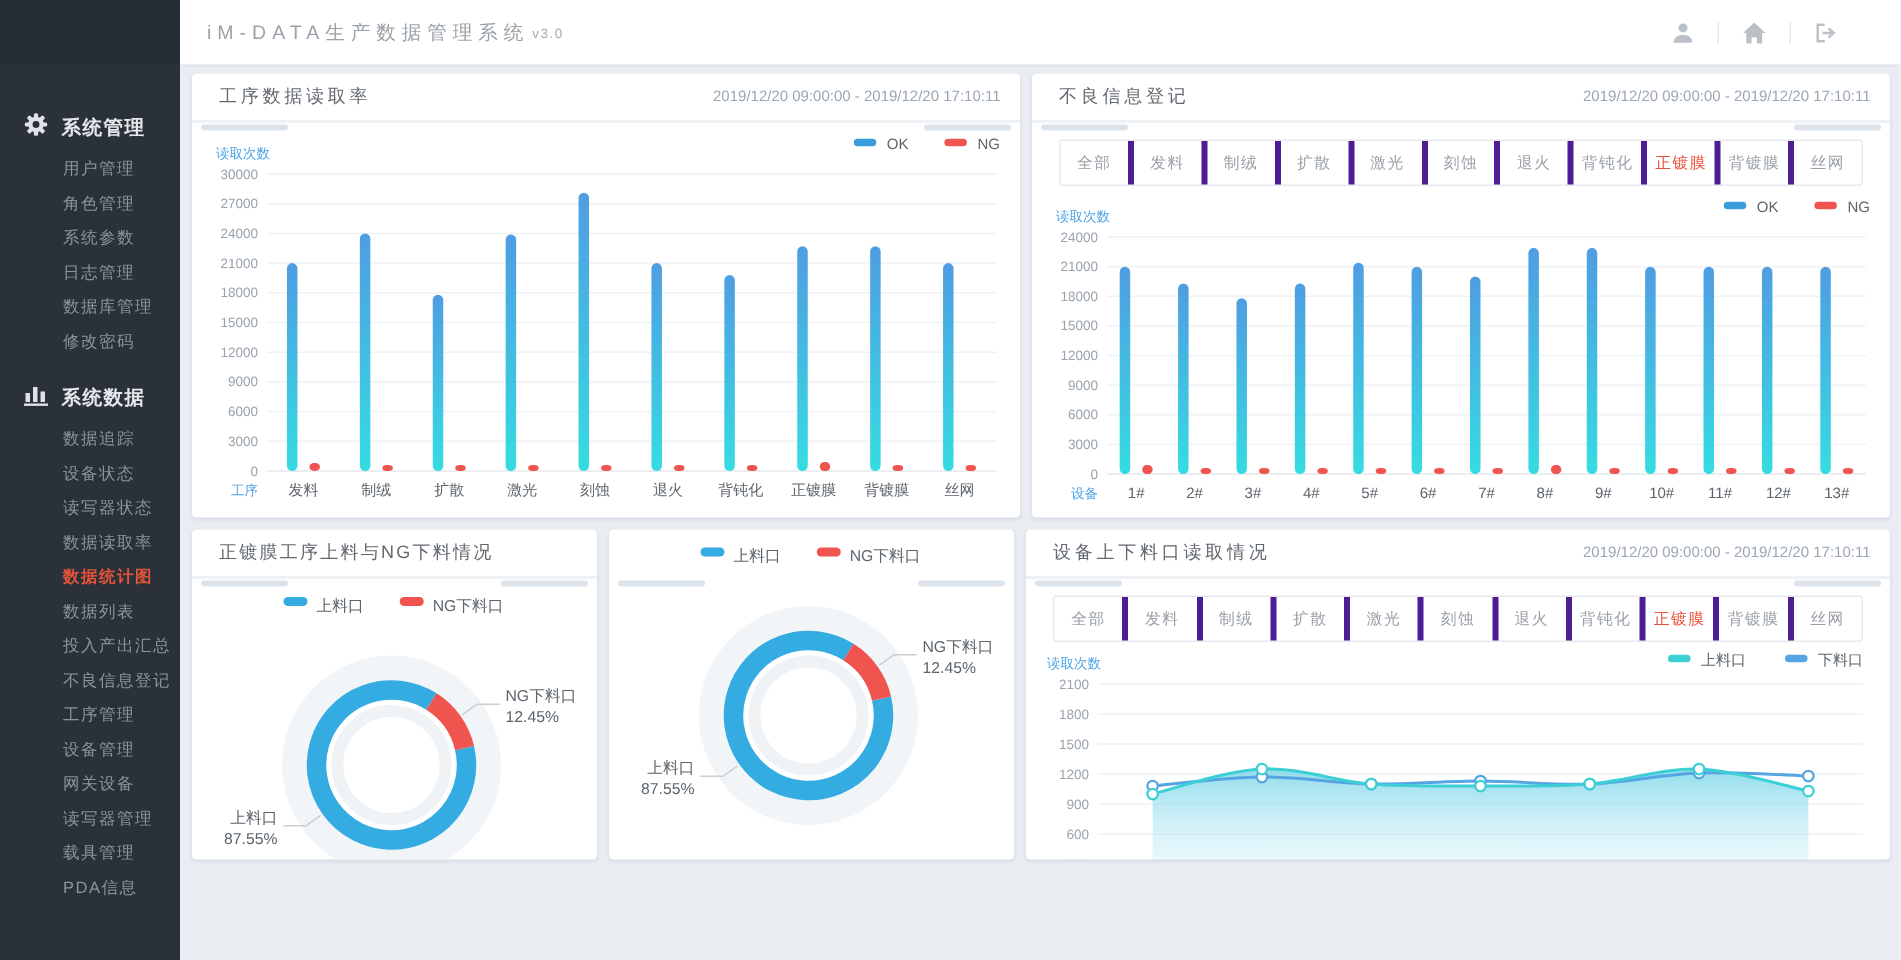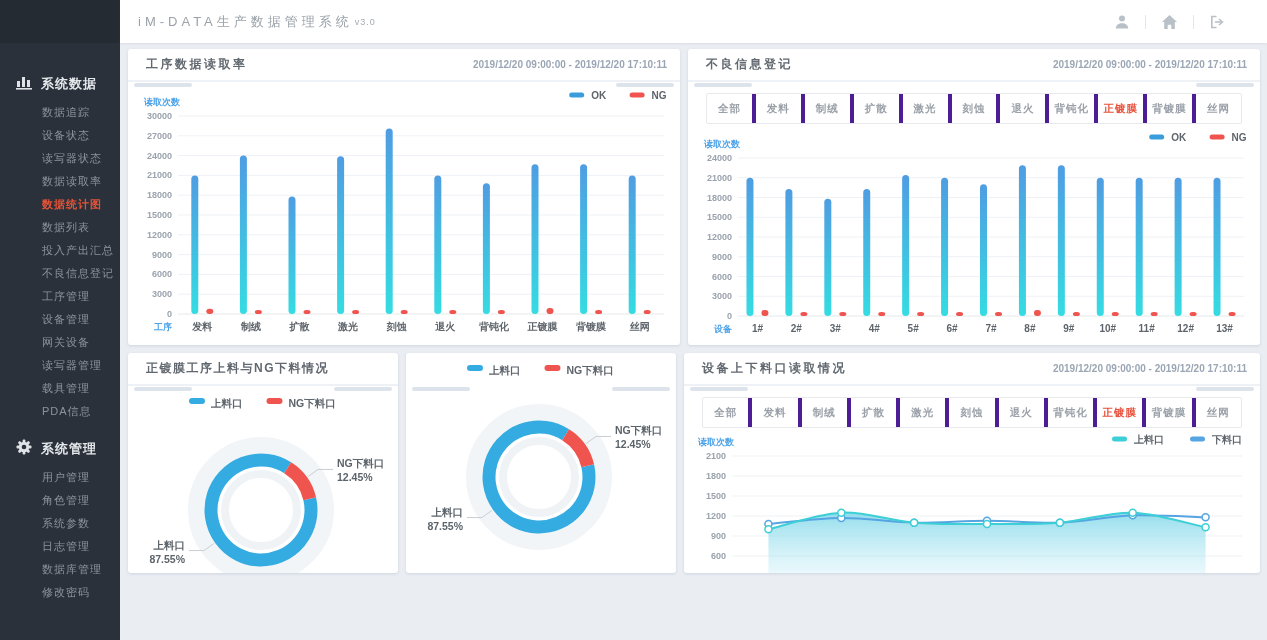--- a/index.html
+++ b/index.html
@@ -28,21 +28,21 @@
   .app-version { color:#a5acb3; font-size:9px; margin-left:2px; letter-spacing:1px; }
   .topbar-icons { margin-left:auto; display:flex; align-items:center; margin-right:26px; }
   .topbar-icon { padding:0 15px; display:flex; align-items:center; cursor:pointer; }
   .topbar-sep { width:1px; height:14px; background:#e2e6ea; }
 
   .content { flex:1; padding:6px 7px 0 8px; display:flex; flex-direction:column; }
   .row1 { display:flex; gap:8px; height:296px; }
   .row2 { display:flex; gap:8px; height:220px; margin-top:8px; }
 
   .panel { background:#fff; border-radius:3px; position:relative;
-    box-shadow:0 1px 3px rgba(140,152,168,.28); display:flex; flex-direction:column; overflow:hidden;font-weight:bold; }
+    box-shadow:0 1px 3px rgba(140,152,168,.28); display:flex; flex-direction:column; overflow:hidden; }
   .panel-header { height:33px; flex-shrink:0; display:flex; align-items:center; justify-content:space-between;
     padding:0 13px 0 18px; border-bottom:2px solid #eef1f5; }
   .panel-title { font-size:12px; color:#61686f; letter-spacing:2.5px; white-space:nowrap; }
   .panel-period { font-size:10px; color:#9aa6b4; white-space:nowrap; }
   .notch { position:absolute; top:34px; height:4px; width:58px; background:#dce3ea; border-radius:2px; }
   .notch.left { left:6px; } .notch.right { right:6px; }
   .panel-body { flex:1; position:relative; }
 
   .p1 { width:552px; flex-shrink:0; }
   .p2 { flex:1; min-width:0; }
@@ -60,20 +60,45 @@
     padding-right:40px; font-size:10px; color:#a8b2bd; letter-spacing:.5px; }
 </style>
 </head>
 <body>
 
 <div class="app">
 
   <aside class="sidebar">
     <div class="sidebar-top"></div>
     <nav class="nav">
+      <div class="nav-section">
+        <div class="nav-section-header">
+          <span>
+            <svg width="16" height="16" viewBox="0 0 16 16">
+              <g fill="#dfe3e7">
+                <rect x="6.6" y="0.5" width="2.8" height="15" rx="1"></rect>
+                <rect x="0.5" y="6.6" width="15" height="2.8" rx="1"></rect>
+                <rect x="6.6" y="0.5" width="2.8" height="15" rx="1" transform="rotate(45 8 8)"></rect>
+                <rect x="6.6" y="0.5" width="2.8" height="15" rx="1" transform="rotate(-45 8 8)"></rect>
+                <circle cx="8" cy="8" r="5.2"></circle>
+              </g>
+              <circle cx="8" cy="8" r="2.3" fill="#2a313a"></circle>
+            </svg>
+          </span>
+          <span>系统管理</span>
+        </div>
+        <ul class="nav-items" id="nav-list-1">
+            <li class="nav-item">用户管理</li>
+            <li class="nav-item">角色管理</li>
+            <li class="nav-item">系统参数</li>
+            <li class="nav-item">日志管理</li>
+            <li class="nav-item">数据库管理</li>
+            <li class="nav-item">修改密码</li>
+          </ul>
+      </div>
       <div class="nav-section">
         <div class="nav-section-header">
           <span>
             <svg width="16" height="15" viewBox="0 0 16 15">
               <rect x="1" y="6" width="3" height="6" fill="#dfe3e7"></rect>
               <rect x="6" y="2" width="3" height="10" fill="#dfe3e7"></rect>
               <rect x="11" y="5" width="3" height="7" fill="#dfe3e7"></rect>
               <rect x="0" y="13" width="16" height="1.6" fill="#dfe3e7"></rect>
             </svg>
           </span>
@@ -87,45 +112,20 @@
             <li class="nav-item active">数据统计图</li>
             <li class="nav-item">数据列表</li>
             <li class="nav-item">投入产出汇总</li>
             <li class="nav-item">不良信息登记</li>
             <li class="nav-item">工序管理</li>
             <li class="nav-item">设备管理</li>
             <li class="nav-item">网关设备</li>
             <li class="nav-item">读写器管理</li>
             <li class="nav-item">载具管理</li>
             <li class="nav-item">PDA信息</li>
-          </ul>
-      </div>
-      <div class="nav-section">
-        <div class="nav-section-header">
-          <span>
-            <svg width="16" height="16" viewBox="0 0 16 16">
-              <g fill="#dfe3e7">
-                <rect x="6.6" y="0.5" width="2.8" height="15" rx="1"></rect>
-                <rect x="0.5" y="6.6" width="15" height="2.8" rx="1"></rect>
-                <rect x="6.6" y="0.5" width="2.8" height="15" rx="1" transform="rotate(45 8 8)"></rect>
-                <rect x="6.6" y="0.5" width="2.8" height="15" rx="1" transform="rotate(-45 8 8)"></rect>
-                <circle cx="8" cy="8" r="5.2"></circle>
-              </g>
-              <circle cx="8" cy="8" r="2.3" fill="#2a313a"></circle>
-            </svg>
-          </span>
-          <span>系统管理</span>
-        </div>
-        <ul class="nav-items" id="nav-list-1">
-            <li class="nav-item">用户管理</li>
-            <li class="nav-item">角色管理</li>
-            <li class="nav-item">系统参数</li>
-            <li class="nav-item">日志管理</li>
-            <li class="nav-item">数据库管理</li>
-            <li class="nav-item">修改密码</li>
           </ul>
       </div>
     </nav>
   </aside>
 
   <div class="main">
 
     <header class="topbar">
       <span class="app-title">iM-DATA生产数据管理系统</span>
       <span class="app-version">v3.0</span>

